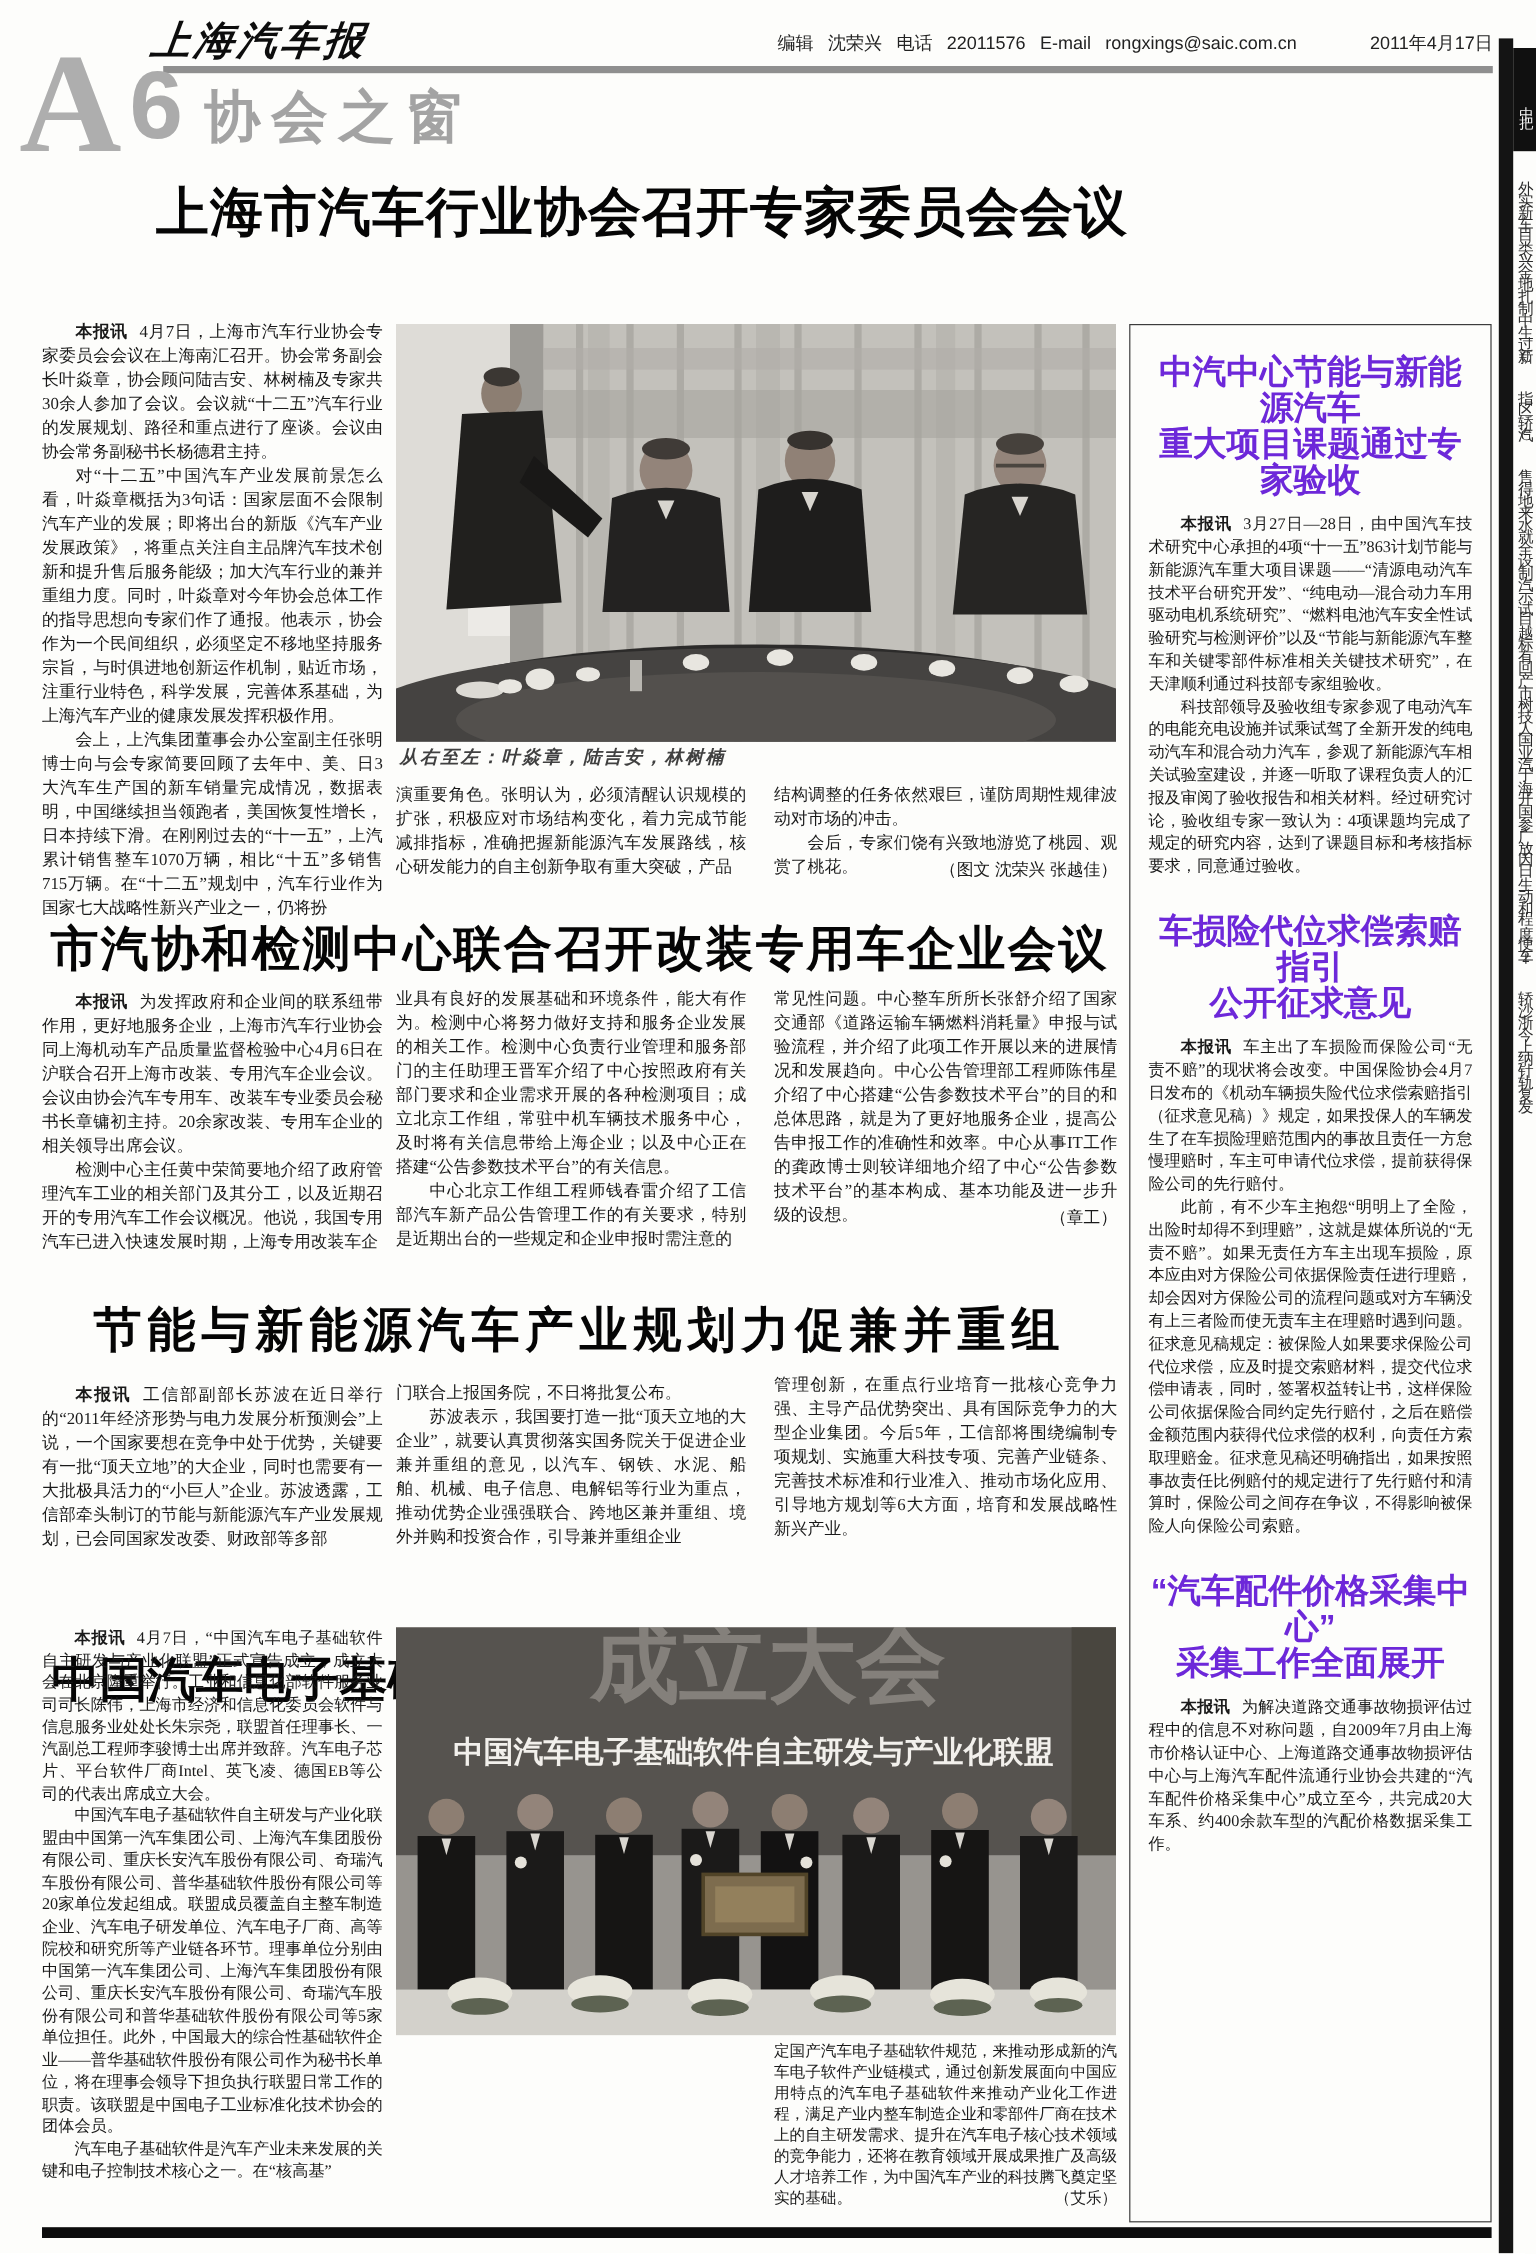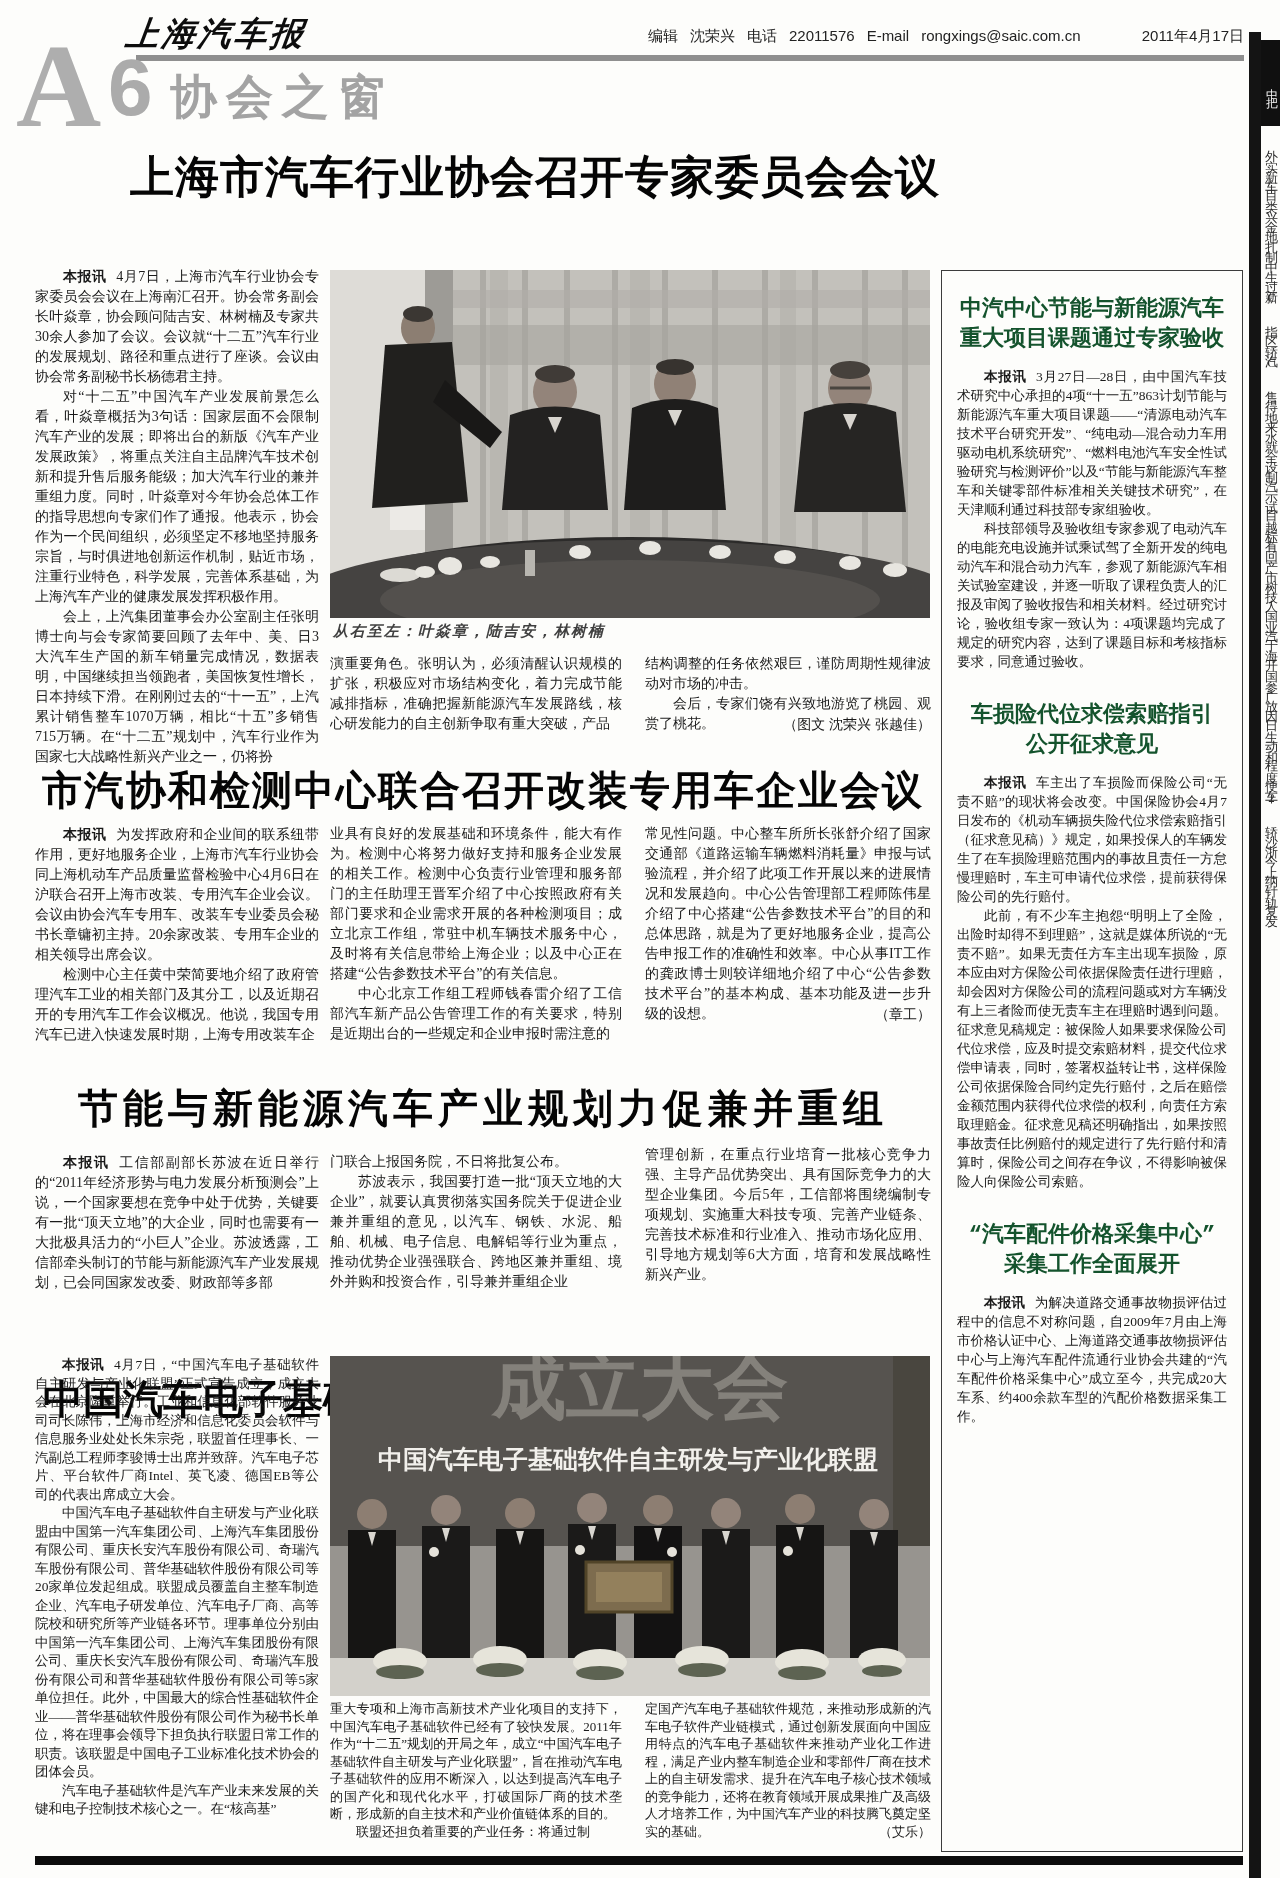--- a/index.html
+++ b/index.html
@@ -36,22 +36,22 @@
   .byline{float:right;font-family:"Liberation Sans",sans-serif;}
   .tight{font-size:13.5px;line-height:18.5px;}
   .tighter{font-size:13px;line-height:17.5px;}
   
   .photo{display:block;}
   .photo-caption{font-style:italic;font-weight:bold;font-size:15px;letter-spacing:2px;color:#404040;}
   
   .sidebar{left:941px;top:270px;width:302px;height:1582px;border:1px solid #3c3c3c;
            box-sizing:border-box;padding:24px 15px 0 15px;overflow:hidden;}
   .sb-article{margin-bottom:30px;}
-  .sb-headline{margin:0 0 12px 0;text-align:center;font-family:Liberation Mono, monospace;
-               font-weight:900;font-size:22px;line-height:30px;color:#14532d;}
+  .sb-headline{margin:0 0 12px 0;text-align:center;font-family:Liberation Sans, sans-serif;
+               font-weight:900;font-size:28px;line-height:30px;color:#6d28d9;}
   .sb-body p{margin:0;text-indent:2em;text-align:justify;font-size:13.5px;line-height:19px;}
   
   .bottom-rule{left:35px;top:1856px;width:1208px;height:9px;background:#0c0c0c;}
   .edge-bar{left:1249px;top:32px;width:12px;height:1846px;background:#141414;}
   .edge-top-box{left:1261px;top:40px;width:19px;height:86px;background:#101010;color:#f5f5f5;
                 writing-mode:vertical-rl;text-orientation:upright;font-size:12px;
                 letter-spacing:8px;padding-top:8px;box-sizing:border-box;text-align:center;}
   .edge-strip{left:1262px;top:140px;width:18px;height:1716px;overflow:hidden;color:#2b2b2b;
               writing-mode:vertical-rl;text-orientation:upright;font-size:13px;letter-spacing:10px;}
 </style>
@@ -228,24 +228,20 @@
     <g fill="#5d6352">
       <ellipse cx="70" cy="316" rx="24" ry="7"></ellipse>
         <ellipse cx="170" cy="314" rx="24" ry="7"></ellipse>
       <ellipse cx="270" cy="317" rx="24" ry="7"></ellipse>
         <ellipse cx="372" cy="314" rx="24" ry="7"></ellipse>
       <ellipse cx="472" cy="317" rx="24" ry="7"></ellipse>
         <ellipse cx="552" cy="315" rx="20" ry="6"></ellipse>
     </g>
   </svg>
 
-  <div class="abs col tighter" style="left:330px;top:1700px;width:292px;height:154px;">
-    <p class="cont"><span>重大专项和上海市高新技术产业化项目的支持下，中国汽车电子基础软件已经有了较快发展。2011年作为“十二五”规划的开局之年，成立“中国汽车电子基础软件自主研发与产业化联盟”，旨在推动汽车电子基础软件的应用不断深入，以达到提高汽车电子的国产化和现代化水平，打破国际厂商的技术垄断，形成新的自主技术和产业价值链体系的目的。</span></p>
-    <p><span>联盟还担负着重要的产业任务：将通过制</span></p>
-  </div>
   <div class="abs col tighter" style="left:645px;top:1700px;width:286px;height:154px;">
     <p class="cont"><span>定国产汽车电子基础软件规范，来推动形成新的汽车电子软件产业链模式，通过创新发展面向中国应用特点的汽车电子基础软件来推动产业化工作进程，满足产业内整车制造企业和零部件厂商在技术上的自主研发需求、提升在汽车电子核心技术领域的竞争能力，还将在教育领域开展成果推广及高级人才培养工作，为中国汽车产业的科技腾飞奠定坚实的基础。</span><span class="byline">（艾乐）</span></p>
   </div>
 
   <div class="abs sidebar">
 
     <div class="sb-article">
       <h3 class="sb-headline">
         <span>中汽中心节能与新能源汽车</span><br>
         <span>重大项目课题通过专家验收</span>

